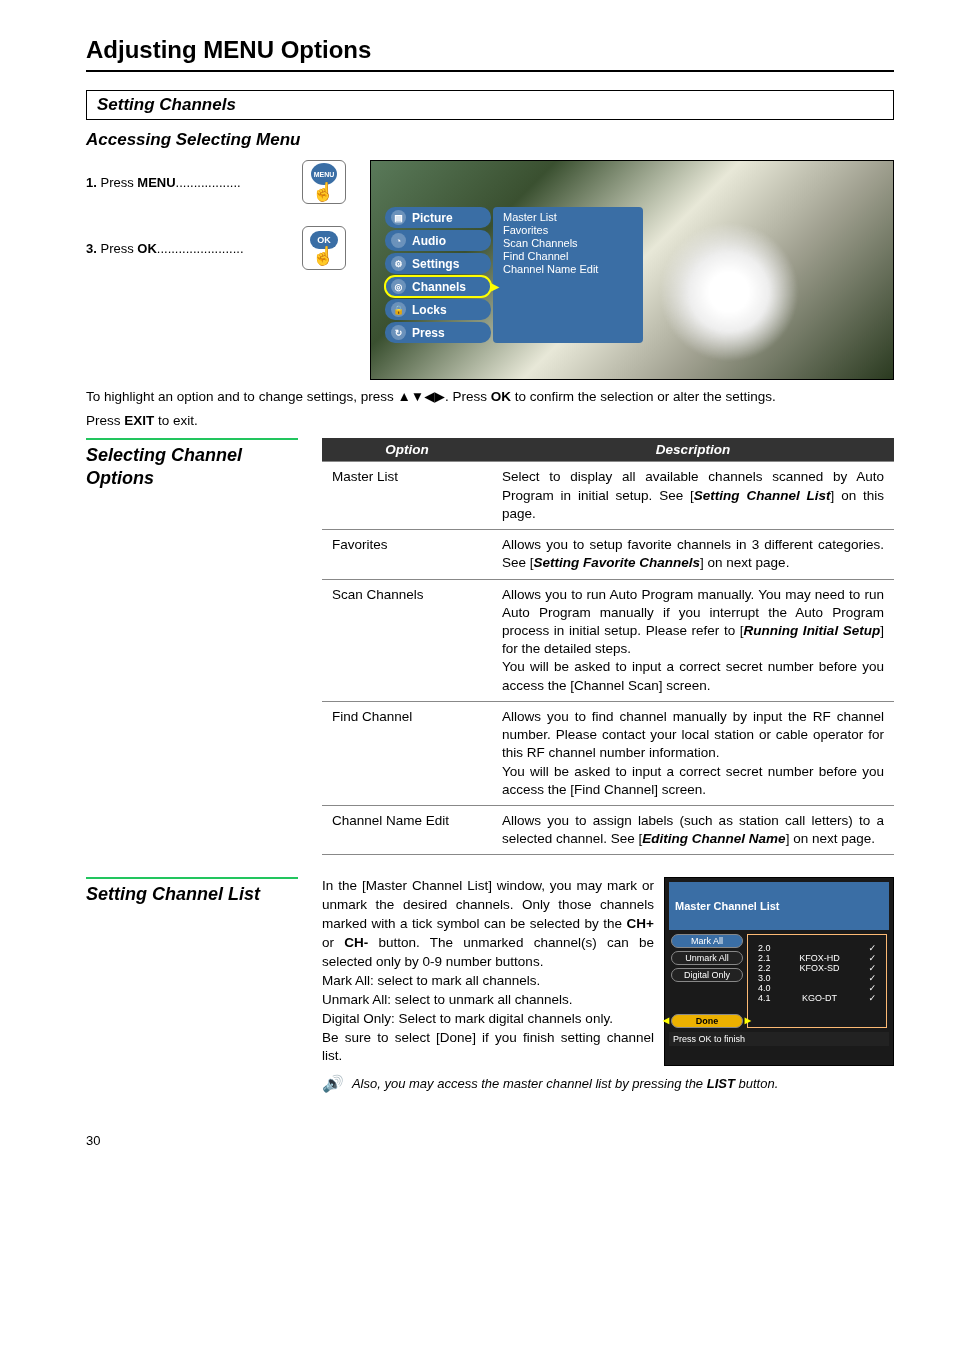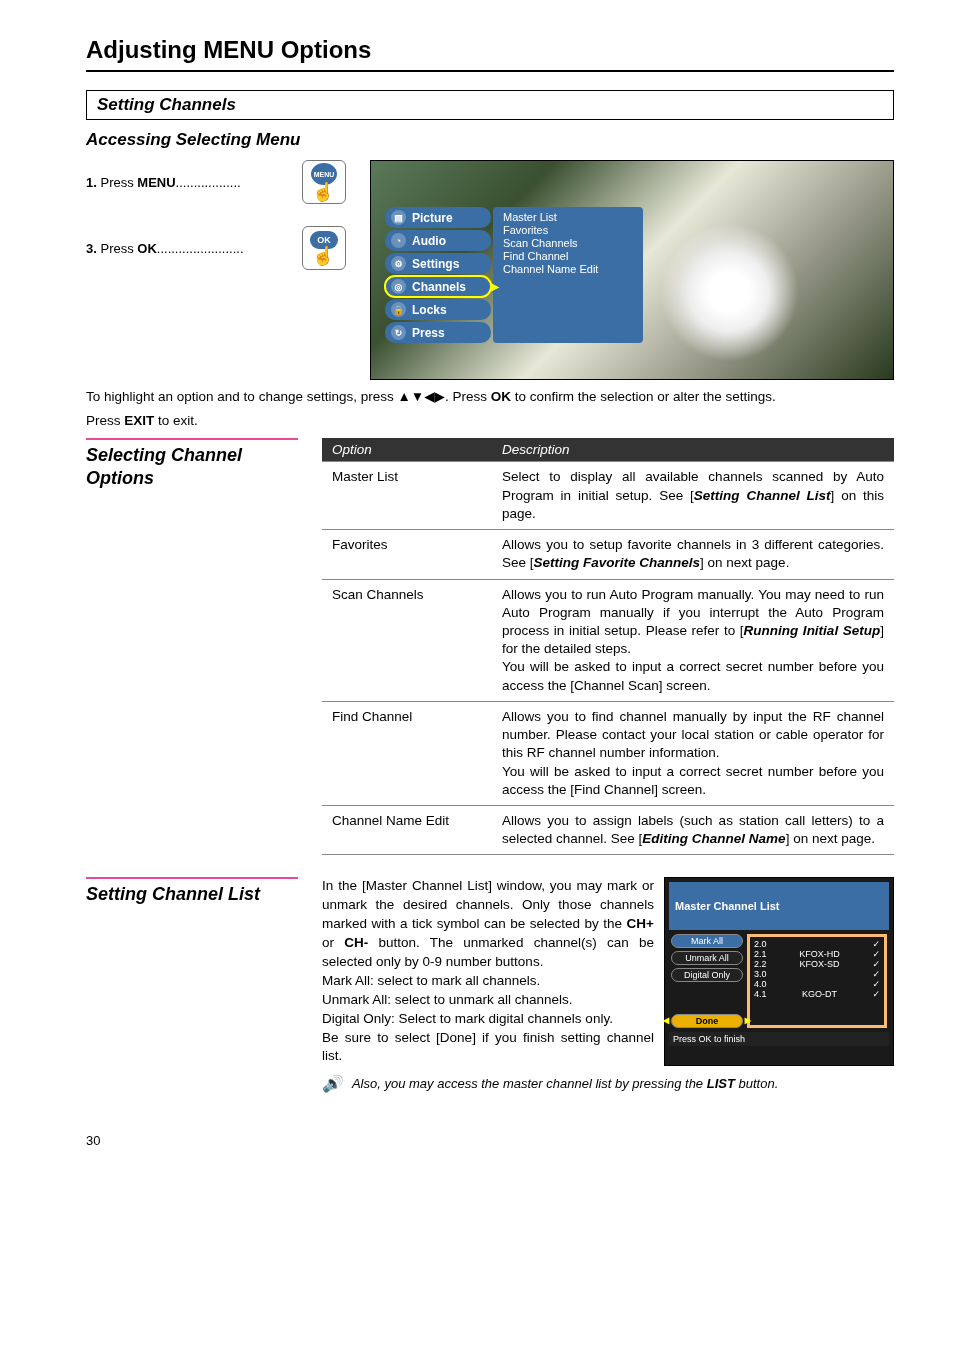--- a/index.html
+++ b/index.html
@@ -76,46 +76,46 @@
   .osd-ic { width:15px; height:15px; border-radius:50%; background:rgba(255,255,255,0.25); display:inline-flex; align-items:center; justify-content:center; font-size:9px;}
   .osd-right {
     background: #3a6ea5; color:#fff; font-size:11px; padding:4px 10px; border-radius:4px; width:150px;
     display:flex; flex-direction:column; gap:1px;
   }
 
   .body-text { font-size: 13.5px; margin: 8px 0; text-align: justify; line-height:1.35;}
   .arrows { font-family: Arial; }
 
   .two-col { display:flex; gap: 24px; }
-  .left-label { flex: 0 0 212px; border-top:2px solid #ec4899; padding-top:4px;}
+  .left-label { flex: 0 0 212px; border-top:2px solid #22c55e; padding-top:4px;}
   .left-label .lbl { font-style: italic; font-weight:bold; font-size:18px; line-height:1.25;}
   .right-content { flex:1; }
 
   table.opts { width:100%; border-collapse: collapse; font-size:13.5px; }
-  table.opts thead th { background:#333; color:#fff; font-style:italic; font-weight:normal; text-align:left; padding:4px 10px; }
+  table.opts thead th { background:#333; color:#fff; font-style:italic; font-weight:bold; text-align:center; padding:4px 10px; }
   table.opts thead th:first-child{width:170px;}
   table.opts tbody td { padding:6px 10px; vertical-align:top; border-bottom:1px solid #888; text-align:justify; line-height:1.35;}
   table.opts tbody tr:first-child td{border-top:1px solid #888;}
   .bi { font-style: italic; font-weight:bold; }
 
   .mcl-row { display:flex; gap:10px; }
   .mcl-text { flex:1; font-size:13.5px; text-align:justify; line-height:1.4;}
   .mcl-osd {
     width: 230px; background:#1a1a1a; color:#fff; font-size:10px;
     padding:4px; border:1px solid #000;
   }
   .mcl-title { background:#3a6ea5; padding:18px 6px; font-weight:bold; font-size:11px;}
   .mcl-body { display:flex; gap:4px; padding:4px 2px; }
   .mcl-left-col { display:flex; flex-direction:column; gap:3px; width:72px;}
   .mcl-pill { border:1px solid #888; border-radius:8px; padding:1px 4px; text-align:center; font-size:9px; background:#222;}
   .mcl-pill.mark{background:#3a6ea5;}
   .mcl-pill.done{background:#ecb100; color:#000; font-weight:bold; position:relative;}
   .mcl-pill.done::before{content:"◀"; color:#ff0; position:absolute; left:-9px; font-size:8px;}
   .mcl-pill.done::after{content:"▶"; color:#ff0; position:absolute; right:-9px; font-size:8px;}
-  .mcl-right-col { flex:1; border:3px solid #fdba74; padding:2px;}
+  .mcl-right-col { flex:1; border:1px solid #fdba74; padding:8px;}
   .mcl-ch-row{display:flex; justify-content:space-between; font-size:9px; padding:0 2px;}
   .mcl-ch-row .tick{color:#fff;}
   .mcl-foot { font-size:9px; padding:2px 4px; background:#222;}
 
   .note-row { display:flex; align-items:center; gap:10px; margin-top:8px; font-style:italic; font-size:13px;}
   .speaker-icon{font-size:16px;}
   .page-wrap{position:relative;}
   .pn{ margin-top:40px; font-size:13px;}
 </style>
 </head>

